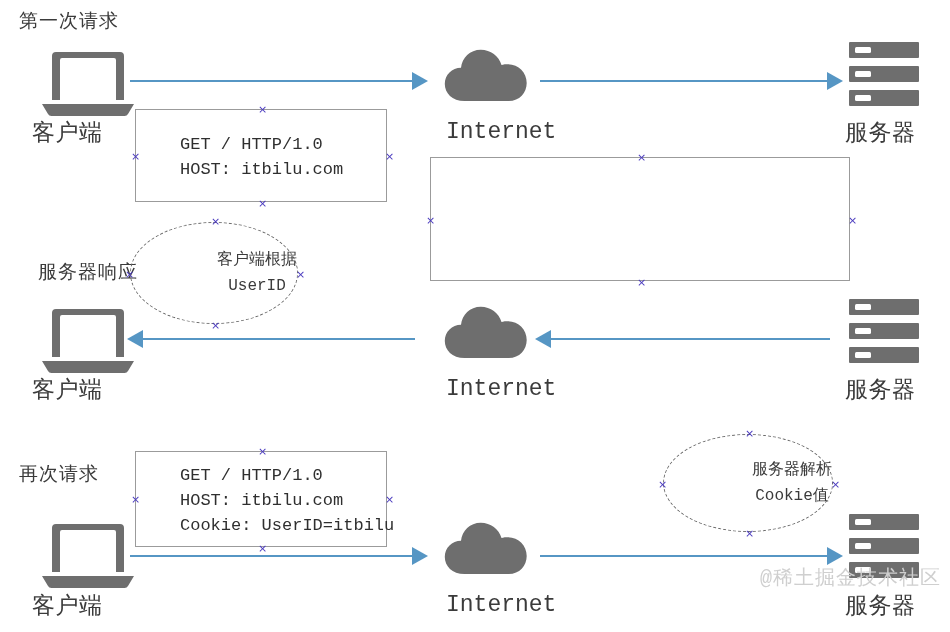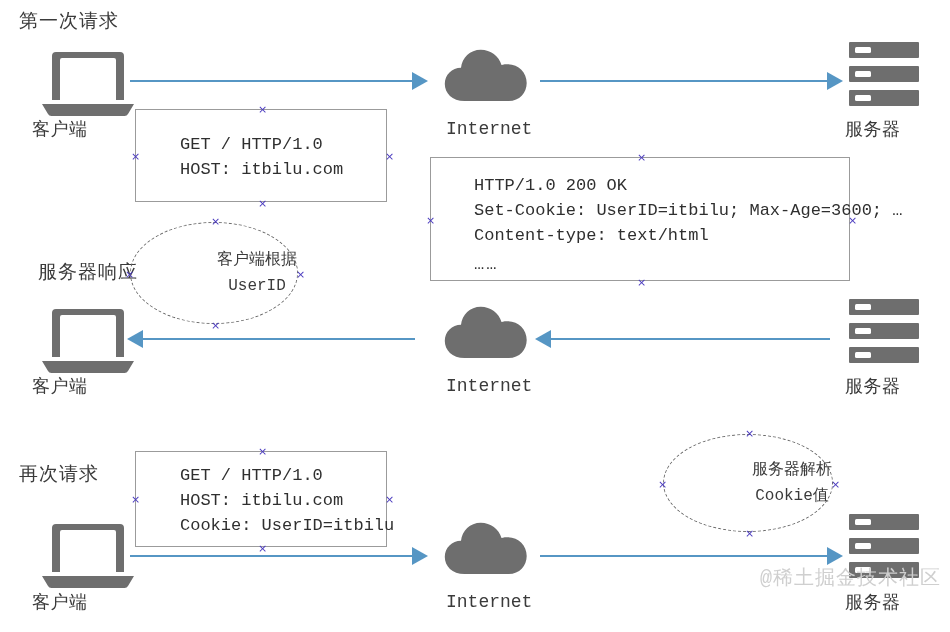--- a/index.html
+++ b/index.html
@@ -19,21 +19,21 @@
   .abs{position:absolute;}
 
   
   .section-title{
     font-size:19px;
     color:#3b3b3b;
     letter-spacing:1px;
     white-space:nowrap;
   }
   .node-label{
-    font-size:18px;
+    font-size:23px;
     color:#3b3b3b;
     white-space:nowrap;
     letter-spacing:0.5px;
   }
   .node-label.latin{letter-spacing:0px;}
 
   
   .msgbox{
     box-sizing:border-box;
     border:1px solid #9b9b9b;
@@ -186,26 +186,20 @@
       <div>GET / HTTP/1.0</div>
       <div>HOST: itbilu.com</div>
     </div>
     <span class="handle" style="left:122px;top:-5px;"></span>
     <span class="handle" style="left:122px;top:89px;"></span>
     <span class="handle" style="left:-5px;top:42px;"></span>
     <span class="handle" style="left:249px;top:42px;"></span>
   </div>
 
   <div class="abs msgbox" style="left:430px;top:157px;width:420px;height:124px;">
-    <div class="lines" style="position:absolute;left:15px;top:15px;">
-      <div>HTTP/1.0 200 OK</div>
-      <div>Set-Cookie: UserID=itbilu; Max-Age=3600; …</div>
-      <div>Content-type: text/html</div>
-      <div style="padding-top:4px;letter-spacing:2px;">……</div>
-    </div>
     <span class="handle" style="left:206px;top:-5px;"></span>
     <span class="handle" style="left:206px;top:120px;"></span>
     <span class="handle" style="left:-5px;top:58px;"></span>
     <span class="handle" style="left:417px;top:58px;"></span>
   </div>
 
   <div class="abs msgbox" style="left:135px;top:451px;width:252px;height:96px;">
     <div class="lines" style="position:absolute;left:16px;top:11px;">
       <div>GET / HTTP/1.0</div>
       <div>HOST: itbilu.com</div>

